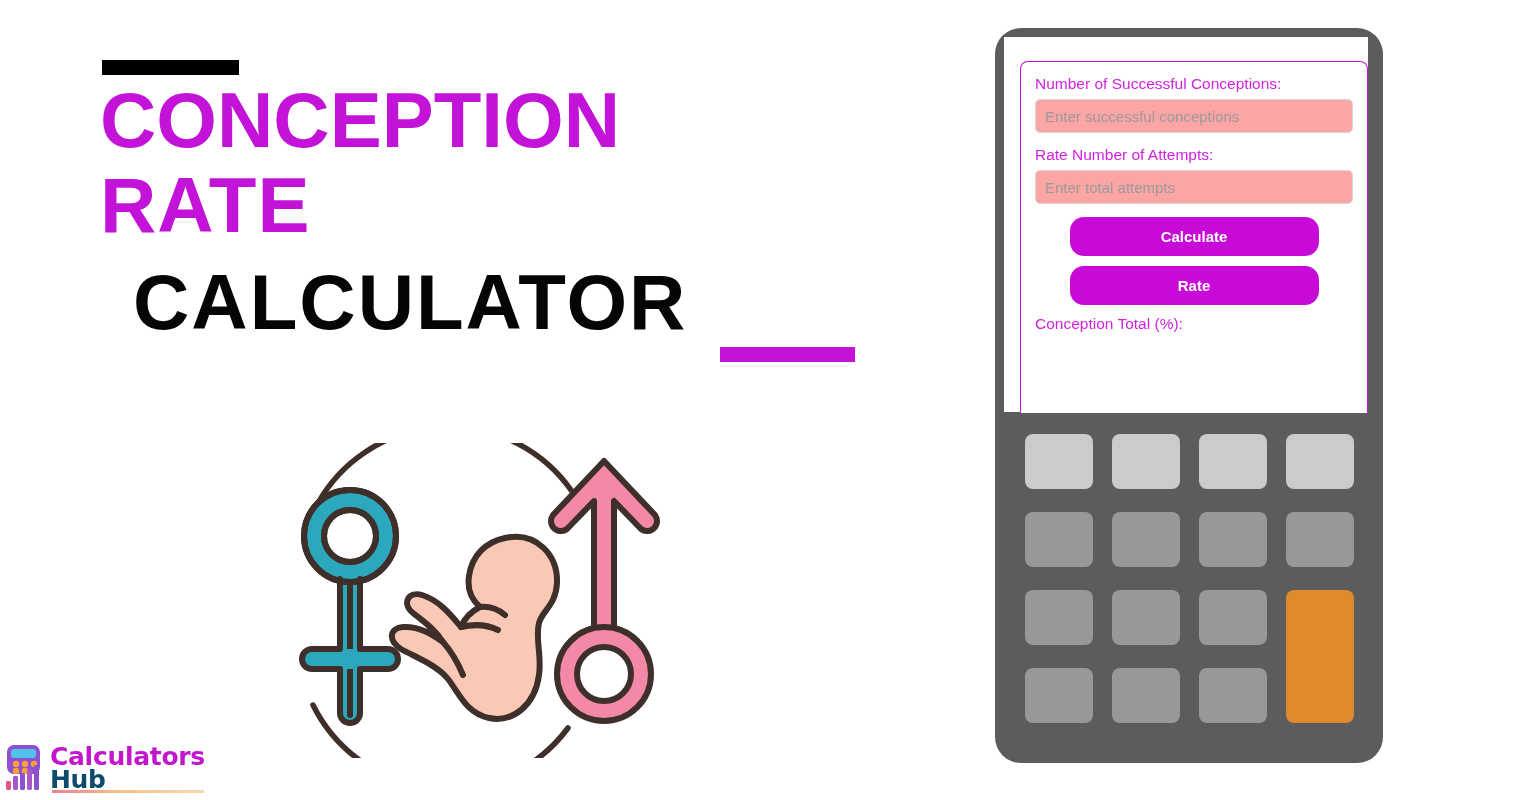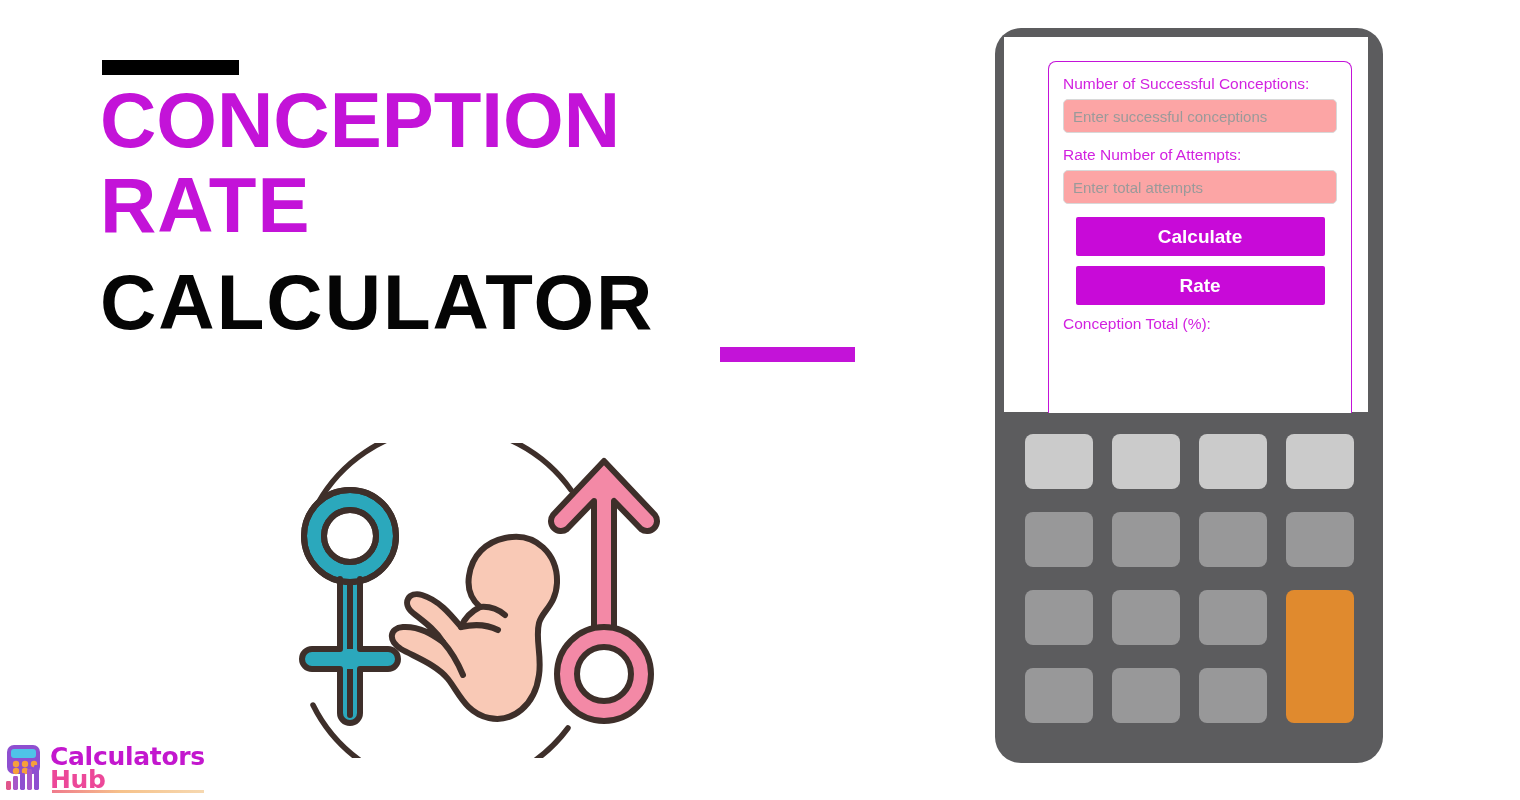--- a/index.html
+++ b/index.html
@@ -36,21 +36,21 @@
     line-height: 0.96;
     letter-spacing: 1px;
     margin: 0;
     text-transform: uppercase;
     white-space: nowrap;
   }
   .title-line.accent { color: #C313D8; }
   .title-line.dark   { color: #050505; }
   .title-line.l1 { letter-spacing: 0px; }
   .title-line.l2 { margin-top: 10px; }
-  .title-line.l3 { margin-top: 22px; letter-spacing: 2px; }
+  .title-line.l3 { margin-top: 22px; letter-spacing: 2px; margin-left: 33px; }
 
   .rule-magenta {
     width: 135px;
     height: 15px;
     background: #C313D8;
     margin-left: 620px;
     margin-top: 7px;
   }
 
   
@@ -85,21 +85,21 @@
     font-weight: bold;
     font-size: 25px;
     color: #C317CE;
     display: block;
     letter-spacing: -0.3px;
   }
   .logo-word2 {
     font-family: "DejaVu Sans", sans-serif;
     font-weight: bold;
     font-size: 25px;
-    color: #ec4899;
+    color: #0c4a6e;
     display: block;
     letter-spacing: -0.3px;
   }
   .logo-underline {
     position: absolute;
     left: 48px;
     top: 52px;
     width: 152px;
     height: 3px;
     background: linear-gradient(90deg,#F07A8C 0%, #F6C28A 45%, #F6D8B0 100%);
@@ -121,23 +121,23 @@
     position: absolute;
     left: 1004px;
     top: 37px;
     width: 364px;
     height: 375px;
     background: #ffffff;
     box-sizing: border-box;
   }
   .screen-card {
     position: absolute;
-    left: 1048px;
+    left: 1020px;
     top: 61px;
-    width: 304px;
+    width: 348px;
     height: 352px;
     border: 1.5px solid #C313D8;
     border-bottom: none;
     border-radius: 8px 8px 0 0;
     box-sizing: border-box;
     background: #ffffff;
     padding: 13px 14px 0 14px;
   }
   .field-label {
     color: #D221E0;
@@ -162,23 +162,23 @@
     margin-bottom: 13px;
   }
   .text-input::placeholder { color: #9a9a9a; }
   .action-btn {
     display: block;
     width: 249px;
     height: 39px;
     margin: 0 auto 10px auto;
     background: #C80AD8;
     border: none;
-    border-radius: 2px;
+    border-radius: 14px;
     color: #ffffff;
-    font-size: 19px;
+    font-size: 15px;
     font-weight: bold;
     font-family: "Liberation Sans", sans-serif;
     cursor: pointer;
   }
   .result-label {
     color: #D221E0;
     font-size: 15.5px;
     font-family: "Liberation Sans", sans-serif;
     margin: 5px 0 0 0;
   }

